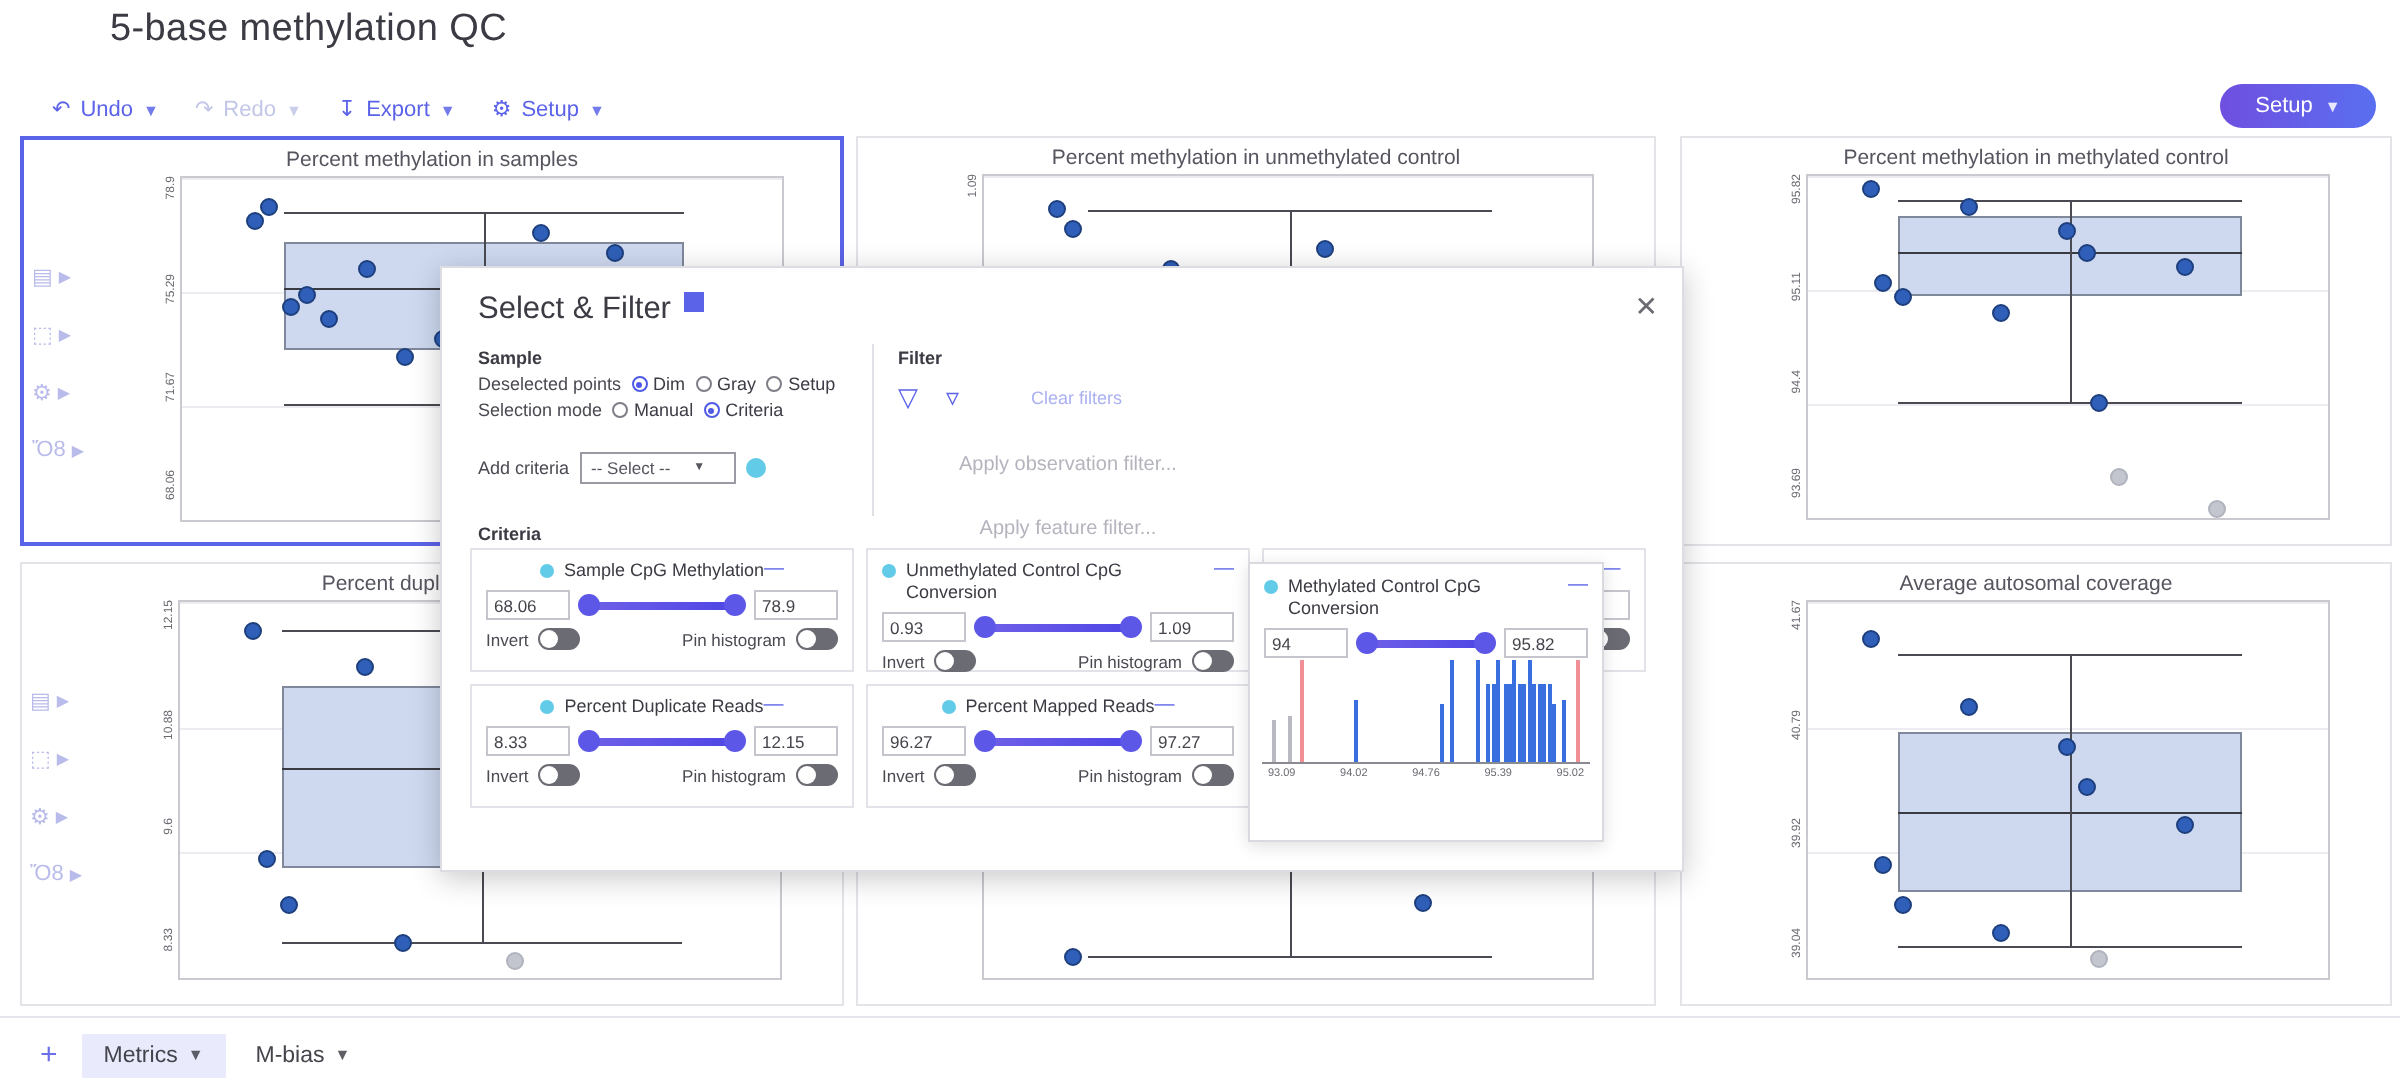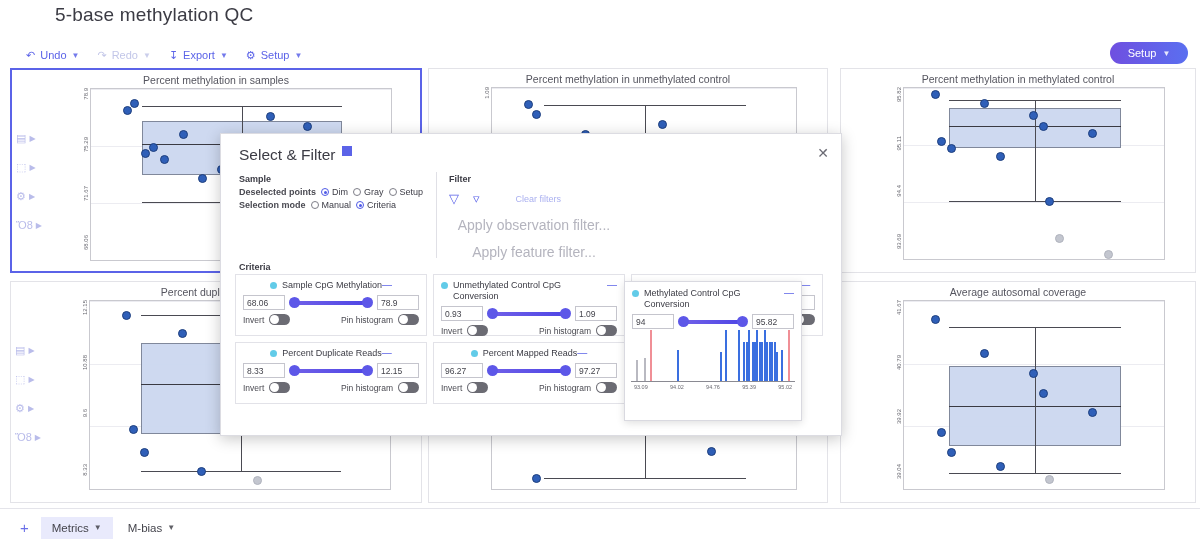--- a/index.html
+++ b/index.html
@@ -107,37 +107,37 @@
   .pin-ico {
     width:10px; height:10px; background:#5b63e8; display:inline-block;
     position:relative; top:-4px;
   }
   .modal-close {
     position:absolute; right:12px; top:11px; font-size:14px; color:#6b6b74; cursor:pointer;
   }
   .sec-label { font-size:9px; font-weight:bold; color:#3b3b44; }
   .select-sec { position:absolute; left:18px; top:40px; width:190px; font-size:9px; }
   .row { display:flex; align-items:center; gap:5px; margin-top:3px; white-space:nowrap; }
-  .row .lbl { color:#4a4a52;font-weight:bold; }
+  .row .lbl { color:#4a4a52; }
   .radio {
     width:8px; height:8px; border-radius:50%; border:1px solid #7e7e88;
     display:inline-block; position:relative; background:#fff; cursor:pointer;
   }
   .radio.on { border-color:#4f5ae6; }
   .radio.on:after {
     content:""; position:absolute; left:1.5px; top:1.5px;
     width:3px; height:3px; border-radius:50%; background:#4f5ae6;
   }
   .opt { display:flex; align-items:center; gap:3px; cursor:pointer; }
   .vdiv { position:absolute; left:215px; top:38px; width:1px; height:86px; background:#e0e0e6; }
   .filter-sec { position:absolute; left:228px; top:40px; width:170px; font-size:9px; }
   .filter-icons { display:flex; align-items:center; gap:14px; margin-top:7px; }
   .funnel { color:#5b63e8; font-size:13px; cursor:pointer; }
   .clear-filters { color:#aab0f0; font-size:9px; margin-left:22px; cursor:pointer;text-align:center; }
-  .apply-line { color:#b4b4be; font-size:14px; text-align:center; margin-top:11px; cursor:pointer; }
+  .apply-line { color:#b4b4be; font-size:10px; text-align:center; margin-top:21px; cursor:pointer; }
   .crit-head { position:absolute; left:18px; top:128px; font-size:9px; font-weight:bold; color:#3b3b44; }
   .crit-grid { position:absolute; left:14px; top:140px; right:10px; }
   .card {
     position:absolute; border:1px solid #e2e2e8; background:#fff; padding:5px 7px;
   }
   .card-hd { display:flex; align-items:flex-start; justify-content:center; }
   .card-name { font-size:9px; color:#3b3b44; display:flex; gap:5px; line-height:11px; }
   .dot { width:7px; height:7px; border-radius:50%; background:#62cbe8; flex:0 0 auto; margin-top:2px; }
   .minus { color:#5b63e8; font-size:10px; cursor:pointer; line-height:9px; }
   .slider-row { display:flex; align-items:center; gap:4px; margin-top:4px; }
@@ -440,20 +440,28 @@
     <div class="row">
       <span class="lbl">Selection mode</span>
       <span class="opt">
         <span class="radio"></span>
         <span>Manual</span>
       </span>
       <span class="opt">
         <span class="radio on"></span>
         <span>Criteria</span>
       </span>
+    </div>
+    <div class="row" style="margin-top:16px;">
+      <span class="lbl">Add criteria</span>
+      <span style="border:1px solid #9a9aa4;background:#fff;font-size:8.5px;color:#55555f;padding:2px 14px 2px 5px;width:78px;display:inline-flex;justify-content:space-between;align-items:center;cursor:pointer;">
+        <span>-- Select --</span>
+        <span style="font-size:6px;">▼</span>
+      </span>
+      <span style="width:10px;height:10px;border-radius:50%;background:#62cbe8;display:inline-block;"></span>
     </div>
   </div>
 
   <div class="vdiv"></div>
 
   <div class="filter-sec">
     <div class="sec-label">Filter</div>
     <div class="filter-icons">
       <span class="funnel">▽</span>
       <span class="funnel">▿</span>

